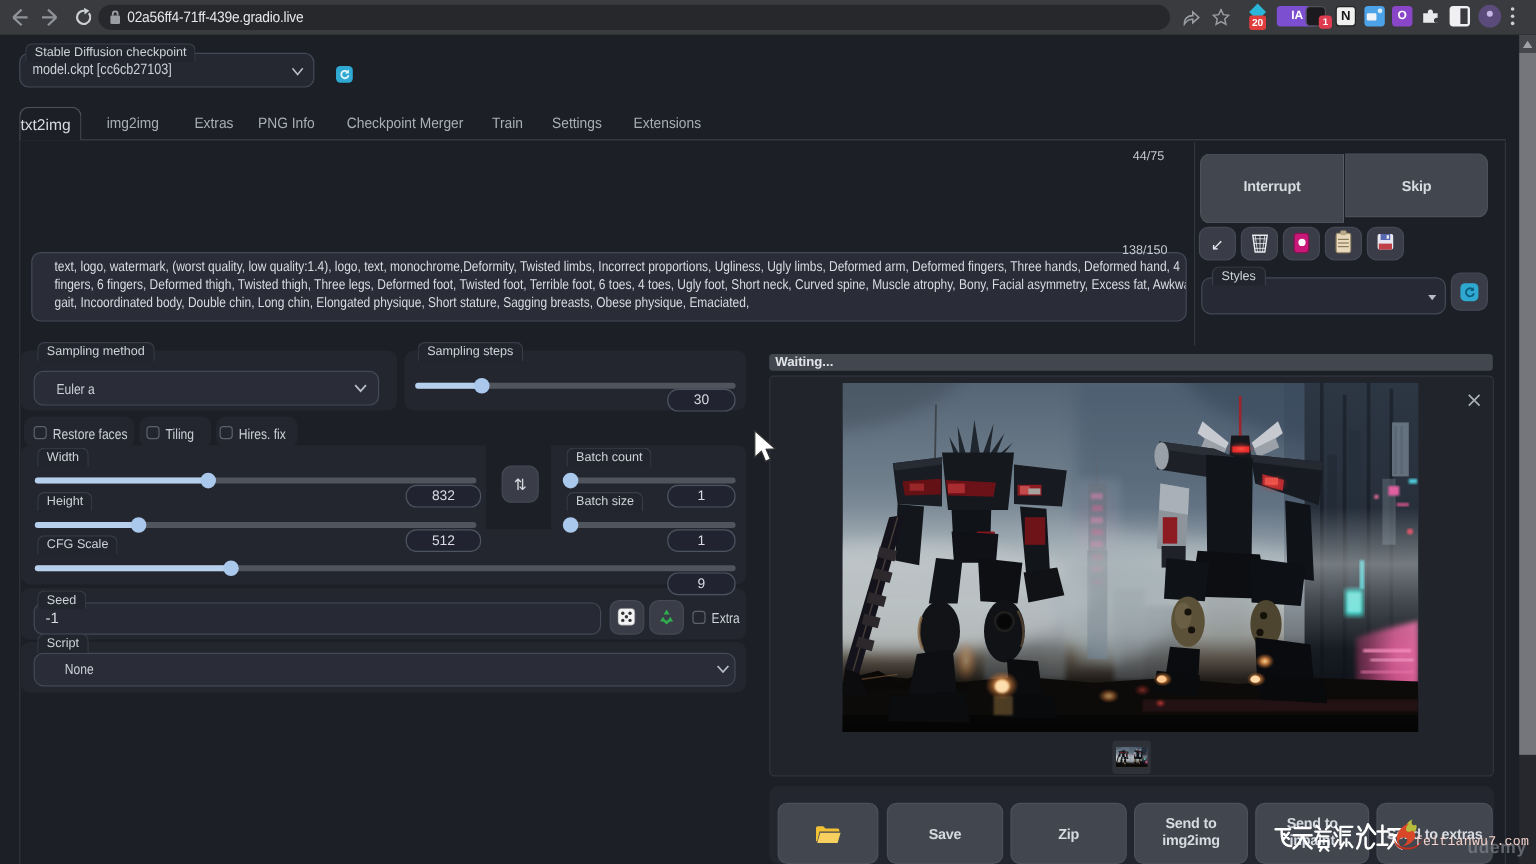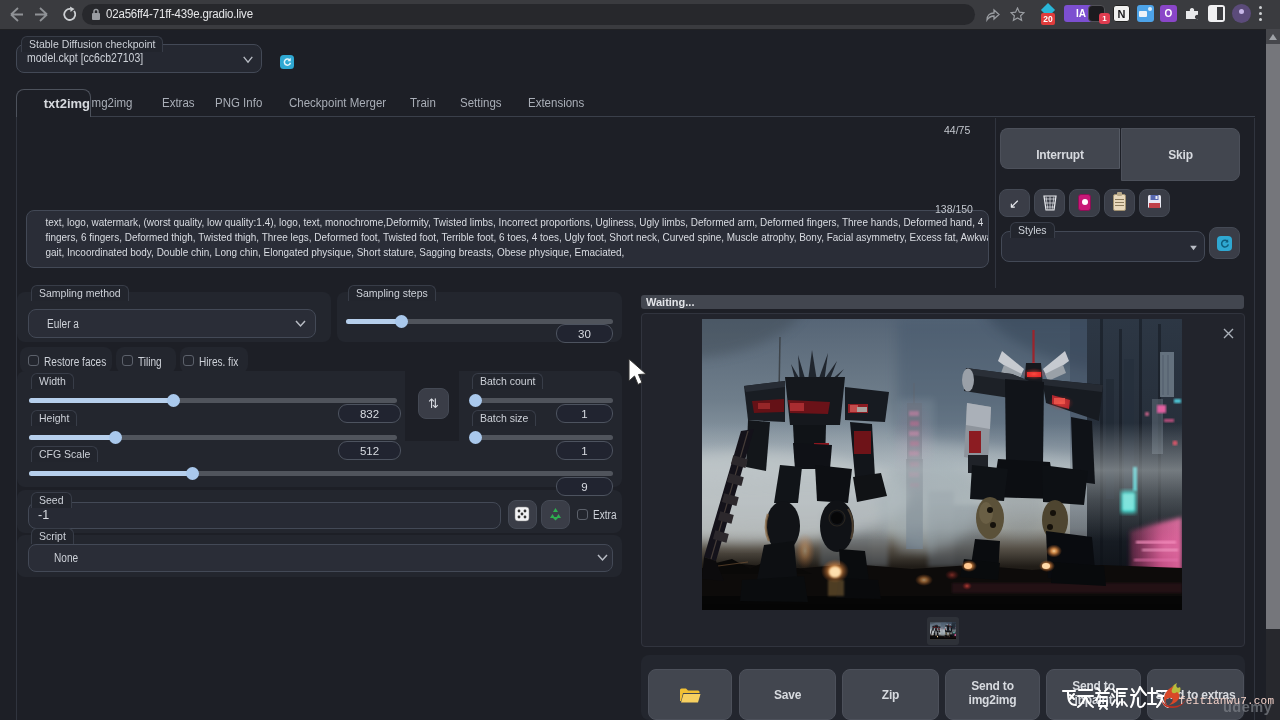--- a/index.html
+++ b/index.html
@@ -75,37 +75,37 @@
       <path d="M2 2 L7 8 L12 2" stroke="#b8bcc4" stroke-width="1.6" fill="none"></path>
     </svg>
   <div class="abs" style="left:280px; top:55px; width:14px; height:14px; border-radius:3.5px; background:#2fa8d2;"></div>
   <svg class="abs" style="left:282px; top:57px;" width="10" height="10" viewBox="0 0 13 13">
     <path d="M10.5 4.5 A 4 4 0 1 0 11 7.5" stroke="#e2f5fb" stroke-width="2" fill="none"></path>
     <path d="M11.3 1 L11.3 5.4 L7 5.4 Z" fill="#e2f5fb"></path>
   </svg>
 
   <div class="abs" style="left:16px; top:116px; width:1239px; height:1px; background:#3a3f4a;"></div>
   <div class="abs" style="left:16px; top:116px; width:1px; height:604px; background:#30343e;"></div>
-  <div class="abs" style="left:16px; top:89px; width:75px; height:28px; background:#1d1f26; border:1px solid #4d525c; border-bottom:none; border-radius:8px 8px 0 0; color:#d6d9de; font-size:13px; text-align:right; line-height:27px; z-index:2;font-weight:bold;">txt2img</div>
+  <div class="abs" style="left:16px; top:89px; width:52px; height:28px; background:#1d1f26; border:1px solid #4d525c; border-bottom:none; border-radius:8px 8px 0 0; color:#d6d9de; font-size:13px; text-align:left; line-height:27px; z-index:2;">txt2img</div>
   <div class="tabtxt" style="left:89px; top:96px;">img2img</div>
   <div class="tabtxt" style="left:162px; top:96px;">Extras</div>
   <div class="tabtxt" style="left:215px; top:96px;">PNG Info</div>
   <div class="tabtxt" style="left:289px; top:96px;">Checkpoint Merger</div>
   <div class="tabtxt" style="left:410px; top:96px;">Train</div>
   <div class="tabtxt" style="left:460px; top:96px;">Settings</div>
   <div class="tabtxt" style="left:528px; top:96px;">Extensions</div>
 
   <div class="cnt" style="left:944px; top:124px;">44/75</div>
   <div class="cnt" style="left:935px; top:203px;">138/150</div>
   <div class="input" style="left:26px; top:210px; width:963px; height:58px;padding-left:10px;">
     <div class="ptext" style="padding:4px 0 0 10px; white-space:nowrap; transform:scaleX(0.845); transform-origin:0 0;">text, logo, watermark, (worst quality, low quality:1.4), logo, text, monochrome,Deformity, Twisted limbs, Incorrect proportions, Ugliness, Ugly limbs, Deformed arm, Deformed fingers, Three hands, Deformed hand, 4<br>fingers, 6 fingers, Deformed thigh, Twisted thigh, Three legs, Deformed foot, Twisted foot, Terrible foot, 6 toes, 4 toes, Ugly foot, Short neck, Curved spine, Muscle atrophy, Bony, Facial asymmetry, Excess fat, Awkward<br>gait, Incoordinated body, Double chin, Long chin, Elongated physique, Short stature, Sagging breasts, Obese physique, Emaciated,</div>
   </div>
   <div class="abs" style="left:995px; top:118px; width:1px; height:170px; background:#30343e;"></div>
 
-  <div class="gbtn" style="left:1000px; top:128px; width:120px; height:41px; border-radius:8px 0 0 8px; line-height:53px; border-right:1px solid #565b65;">Interrupt</div>
+  <div class="gbtn" style="left:1000px; top:128px; width:120px; height:58px; border-radius:8px 0 0 8px; line-height:53px; border-right:1px solid #565b65;">Interrupt</div>
   <div class="gbtn" style="left:1121px; top:128px; width:119px; height:53px; border-radius:0 8px 8px 0; line-height:53px;">Skip</div>
 
   <div class="tool" style="left:999px; top:189px; width:31px; height:28px; color:#e8eaee; font-size:13px; text-align:center; line-height:28px;">↙</div>
   <div class="tool" style="left:1034px; top:189px; width:31px; height:28px;"></div>
   <svg class="abs" style="left:1043px; top:195px; z-index:2;" width="14" height="16" viewBox="0 0 14 16">
     <path d="M1 1 H13 L11 15 H3 Z" stroke="#e8eaee" stroke-width="1.2" fill="none"></path>
     <path d="M1.5 4 H12.5 M3 1.5 L5 15 M7 1.5 L7 15 M11 1.5 L9 15 M2 8 H12 M2.5 12 H11.5" stroke="#e8eaee" stroke-width="0.7" fill="none"></path>
   </svg>
   <div class="tool" style="left:1069px; top:189px; width:31px; height:28px;"></div>
   <div class="abs" style="left:1078px; top:194px; width:13px; height:17px; border-radius:3px; background:#c81878; border:1px solid #8c1055; z-index:2;"></div>

